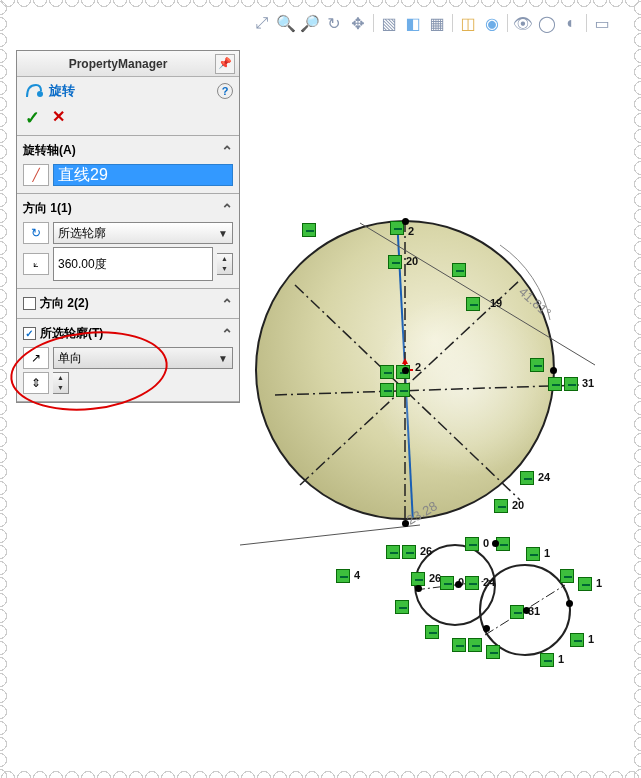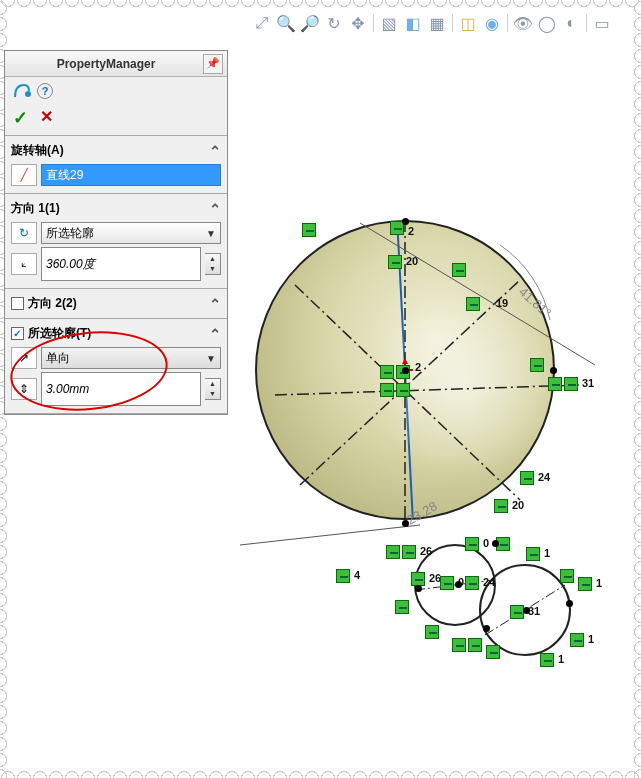--- a/index.html
+++ b/index.html
@@ -14,44 +14,44 @@
     radial-gradient(circle at 0 8px, transparent 6px, #ccc 6px, #ccc 7px, transparent 7px) repeat-y top left / 8px 16px,
     radial-gradient(circle at 8px 8px, transparent 6px, #ccc 6px, #ccc 7px, transparent 7px) repeat-y top right / 8px 16px;
 }
 
 
 .top-toolbar { position: absolute; top: 12px; right: 28px; display: flex; gap: 2px; align-items: center; }
 .tb-icon { width: 22px; height: 22px; display: flex; align-items: center; justify-content: center; color: #8897b1; font-size: 16px; }
 .tb-sep { width: 1px; height: 18px; background: #d0d0d0; margin: 0 2px; }
 
 
-.panel { position: absolute; left: 4px; top: 50px; width: 224px; border: 1px solid #8a8a8a; background: #f0f0f0; }
+.panel { position: absolute; left: 16px; top: 50px; width: 224px; border: 1px solid #8a8a8a; background: #f0f0f0; }
 .pm-header { display: flex; align-items: center; background: linear-gradient(#f8f8f8,#e4e4e4); border-bottom: 1px solid #b0b0b0; height: 26px; padding: 0 4px; }
 .pm-title { flex: 1; text-align: center; font-size: 12px; font-weight: bold; color: #333; }
 .pm-pin { width: 20px; height: 20px; border: 1px solid #aaa; background: #f4f4f4; display: flex; align-items: center; justify-content: center; font-size: 11px; }
 
 .feat-row { display: flex; align-items: center; padding: 3px 6px; background: #f0f0f0; }
 .feat-icon { width: 22px; height: 22px; margin-right: 4px; display:flex;align-items:center;justify-content:center; }
 .feat-title { flex: 1; font-size: 13px; font-weight: bold; color: #0a6cc8; }
 .help { color: #0a6cc8; font-weight: bold; border: 1px solid #888; border-radius: 50%; width: 16px; height: 16px; font-size: 11px; text-align: center; line-height: 14px; }
 
 .okrow { display: flex; gap: 12px; padding: 2px 8px 6px; }
 .ok { color: #0a8a0a; font-size: 18px; font-weight: bold; }
 .cancel { color: #c00; font-size: 16px; font-weight: bold; }
 .hr { height: 1px; background: #aaa; }
 
 .section { padding: 4px 6px; }
 .sec-head { display: flex; align-items: center; font-size: 12px; font-weight: bold; padding: 2px 0; }
 .sec-head .chev { margin-left: auto; color: #555; font-size: 14px; }
 .row { display: flex; align-items: center; gap: 4px; margin: 3px 0; }
 .slot { width: 26px; height: 22px; border: 1px solid #aaa; background: #fff; display: flex; align-items: center; justify-content: center; font-size: 12px; }
-.sel-input { flex: 1; height: 22px; background: #3399ff; color: #fff; font-size: 12px; padding: 8px 4px; display: flex; align-items: center; border: 1px solid #2a7fd0; }
+.sel-input { flex: 1; height: 22px; background: #3399ff; color: #fff; font-size: 16px; padding: 8px 4px; display: flex; align-items: center; border: 1px solid #2a7fd0; }
 .combo { flex: 1; height: 22px; border: 1px solid #888; background: linear-gradient(#fff,#e6e6e6); font-size: 12px; padding: 0 4px; display:flex; align-items:center; justify-content: space-between; }
 .combo .dd { color:#333; font-size:10px; }
-.numbox { flex: 1; height: 22px; border: 1px solid #888; background: #fff; font-size: 12px; padding: 16px 4px; display: flex; align-items: center; font-style: italic; }
+.numbox { flex: 1; height: 22px; border: 1px solid #888; background: #fff; font-size: 12px; padding: 16px 4px; display: flex; align-items: center; }
 .spin { width: 16px; height: 22px; border: 1px solid #888; border-left: none; background: linear-gradient(#f8f8f8,#ddd); display:flex; flex-direction:column; }
 .spin div { flex:1; font-size:7px; text-align:center; line-height:9px; color:#333; }
 .chk { width: 13px; height: 13px; border: 1px solid #666; background: #fff; display:inline-flex; align-items:center; justify-content:center; font-size:10px; color:#0a6cc8; margin-right:4px; }
 
 
 .red-ellipse { position: absolute; left: 10px; top: 332px; width: 158px; height: 78px; border: 2px solid #d00; border-radius: 50% / 50%; transform: rotate(-6deg); pointer-events:none; }
 
 
 .viewport { position: absolute; left: 240px; top: 45px; right: 12px; bottom: 12px; }
 .sphere { position: absolute; left: 15px; top: 175px; width: 300px; height: 300px; border-radius: 50%; background: radial-gradient(circle at 60% 40%, #f2f0d8 0%, #d8d6a8 45%, #b8b680 80%, #9a9860 100%); border: 2px solid #222; }
@@ -98,20 +98,21 @@
     <span class="pm-pin">📌</span>
   </div>
 
   <div class="feat-row">
     <span class="feat-icon">
       <svg width="20" height="20">
           <path d="M3 16 Q3 4 12 4 Q17 4 17 10" fill="none" stroke="#1a8fd8" stroke-width="2"></path>
           <circle cx="16" cy="13" r="3" fill="#1a8fd8"></circle>
         </svg>
     </span>
+    <span class="feat-title">旋转</span>
     <span class="help">?</span>
   </div>
 
   <div class="okrow">
     <span class="ok">✓</span>
     <span class="cancel">✕</span>
   </div>
   <div class="hr"></div>
 
   <div class="section">
@@ -166,21 +167,20 @@
     </div>
     <div class="row">
       <div class="slot">↗</div>
       <div class="combo" style="background:linear-gradient(#f4f4f4,#dcdcdc)">
         <span>单向</span>
         <span class="dd">▼</span>
       </div>
     </div>
     <div class="row">
       <div class="slot">⇕</div>
-      <div class="numbox">3.00mm</div>
       <div class="spin">
           <div>▲</div>
           <div>▼</div>
         </div>
     </div>
   </div>
   <div class="hr"></div>
 
 </div>
 
@@ -217,21 +217,21 @@
     <line x1="245" y1="590" x2="325" y2="540" stroke="#222" stroke-width="1" stroke-dasharray="10 3 2 3"></line>
   </svg>
 
   <div class="tag" style="left:62px; top:178px"></div>
   <div class="tag" style="left:150px; top:176px"></div>
   <div class="lbl" style="left:168px; top:180px">2</div>
   <div class="tag" style="left:148px; top:210px"></div>
   <div class="lbl" style="left:166px; top:210px">20</div>
   <div class="tag" style="left:212px; top:218px"></div>
   <div class="tag" style="left:226px; top:252px"></div>
-  <div class="lbl" style="left:256px; top:252px">19</div>
+  <div class="lbl" style="left:250px; top:252px">19</div>
   <div class="tag" style="left:290px; top:313px"></div>
   <div class="tag" style="left:308px; top:332px"></div>
   <div class="tag" style="left:324px; top:332px"></div>
   <div class="lbl" style="left:342px; top:332px">31</div>
   <div class="tag" style="left:140px; top:320px"></div>
   <div class="tag" style="left:156px; top:320px"></div>
   <div class="tag" style="left:140px; top:338px"></div>
   <div class="tag" style="left:156px; top:338px"></div>
   <div class="lbl" style="left:175px; top:316px">2</div>
   <div class="tag" style="left:280px; top:426px"></div>

